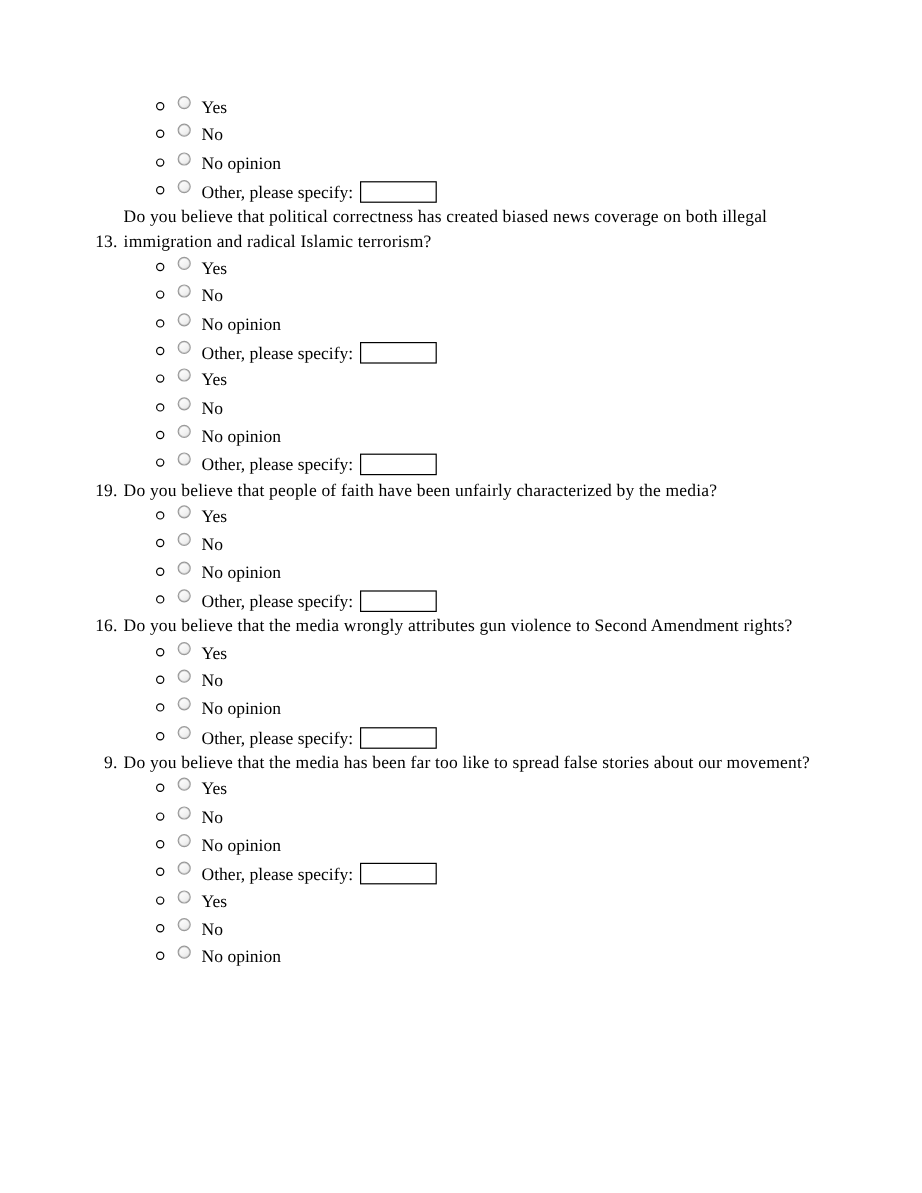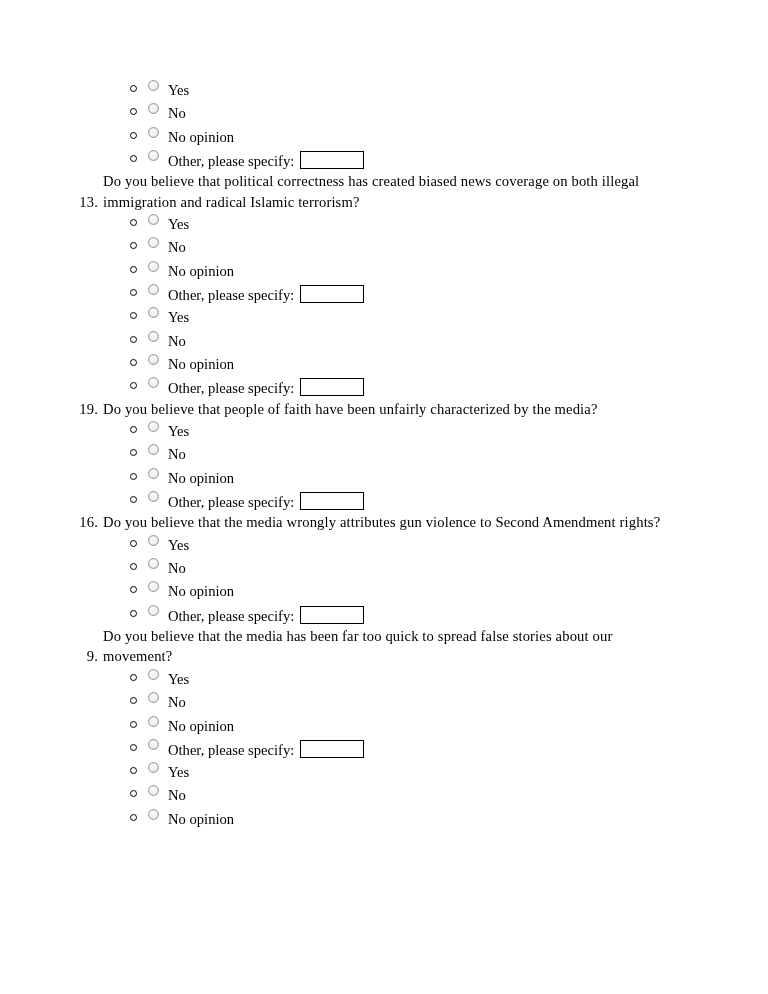--- a/index.html
+++ b/index.html
@@ -242,21 +242,21 @@
             <span class="bullet"><i></i></span>
             <span class="radio"></span>
             <span class="opt-label">Other, please specify:</span>
             <span class="textbox"></span>
           </li>
         </ul>
       </div>
       <div class="q-block">
         <div class="q-line">
           <div class="q-num">9.</div>
-          <div class="q-text">Do you believe that the media has been far too quick to spread false stories about our movement?</div>
+          <div class="q-text">Do you believe that the media has been far too like to spread false stories about our movement?</div>
         </div>
         <ul class="opts">
           <li class="opt">
             <span class="bullet"><i></i></span>
             <span class="radio"></span>
             <span class="opt-label">Yes</span>
           </li>
           <li class="opt">
             <span class="bullet"><i></i></span>
             <span class="radio"></span>

